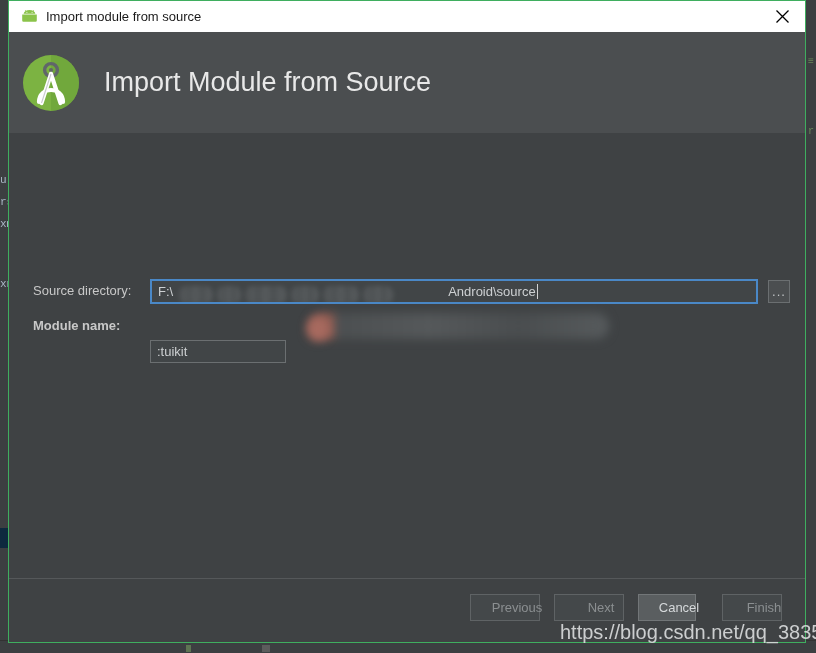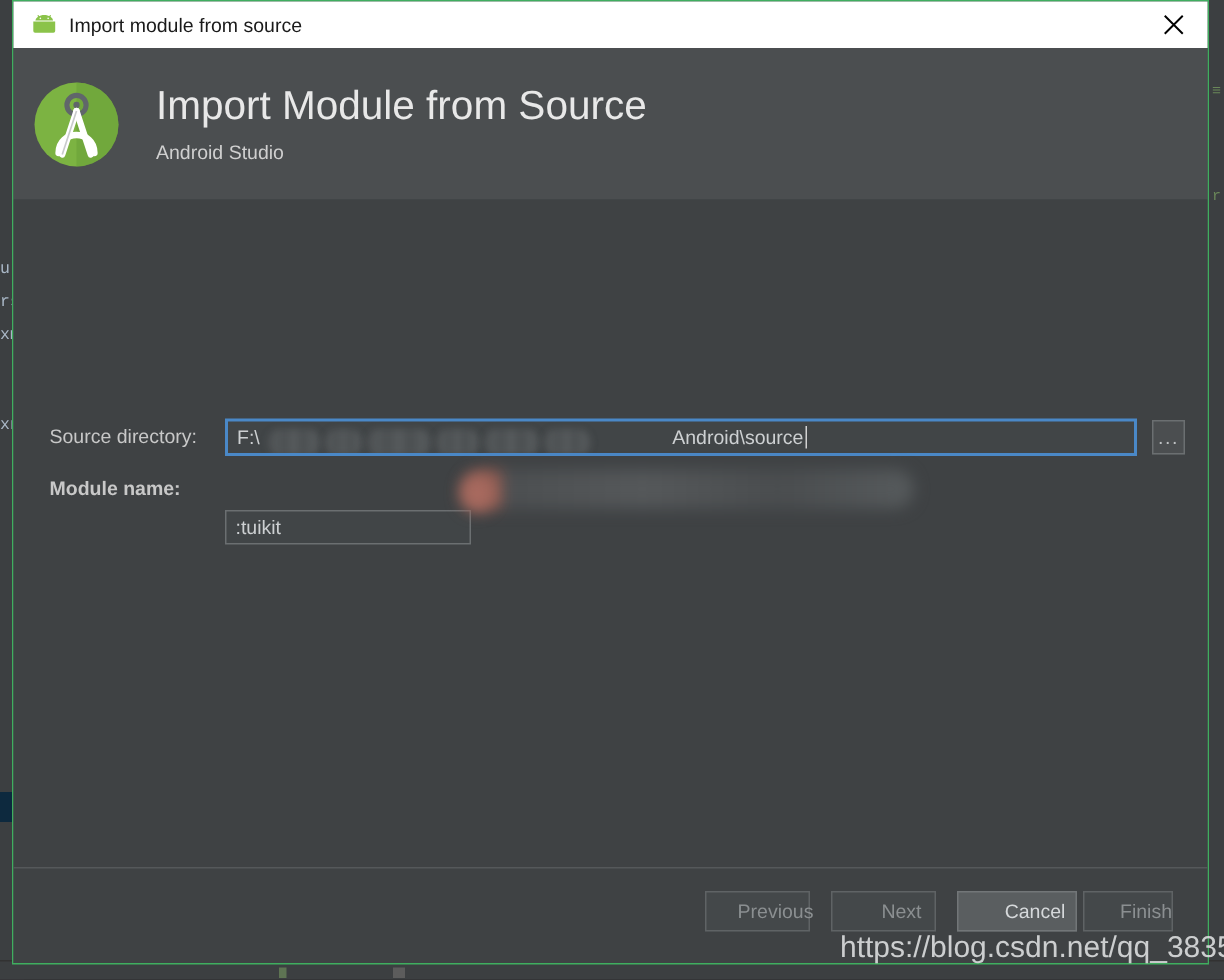--- a/index.html
+++ b/index.html
@@ -332,21 +332,20 @@
         <circle cx="29" cy="16" r="6.4" fill="none" stroke="#60666a" stroke-width="3.4"></circle>
         <circle cx="29" cy="16" r="2.1" fill="#60666a"></circle>
         <path d="M17 48 C17 32 41 32 41 48" fill="none" stroke="#ffffff" stroke-width="4.2" stroke-linecap="round"></path>
         <path d="M29 20 L19.5 49" stroke="#ffffff" stroke-width="4.2" stroke-linecap="round" fill="none"></path>
         <path d="M29 20 L38.5 49" stroke="#ffffff" stroke-width="4.2" stroke-linecap="round" fill="none"></path>
         <path d="M29 20 L19.5 49" stroke="#60666a" stroke-width="1.1" fill="none" opacity=".35"></path>
       </svg>
     </span>
     <div class="banner-titles">
       <div class="banner-title">Import Module from Source</div>
-      <div class="banner-subtitle">Android Studio</div>
     </div>
   </div>
 
   <div class="content">
 
     <div class="form-row" style="left:24px; top:150px;">
       <span class="form-label" style="width:112px;">Source directory:</span>
     </div>
 
     <div class="text-field focused" style="left:141px; top:146px; width:608px; height:25px;">
@@ -362,30 +361,30 @@
       <span style="margin-left:275px;">Android\source</span>
         <span class="caret"></span>
     </div>
 
     <span class="browse-button" style="left:759px; top:147px; width:22px; height:23px;">...</span>
 
     <div class="form-row" style="left:24px; top:185px;font-weight:bold;">
       <span class="form-label" style="width:112px;">Module name:</span>
     </div>
 
-    <div class="text-field plain" style="left:141px; top:182px; width:164px; height:23px;">
+    <div class="text-field plain" style="left:141px; top:182px; width:136px; height:23px;">
       <span>:tuikit</span>
     </div>
 
     <span class="blob-pill" style="left:300px; top:180px; width:300px; height:26px; background:linear-gradient(90deg,#8f5c52 0%,#8f5c52 8%,#4c4f51 9%,#55585a 40%,#4a4d4f 70%,#565a5c 100%);"></span>
     <span class="blob-pill" style="left:298px; top:184px; width:22px; height:24px; border-radius:12px; background:#a86a5f;"></span>
   </div>
 
   <div class="footer">
     <span class="btn" style="left:461px; top:15px; width:70px;">Previous</span>
     <span class="btn" style="left:545px; top:15px; width:70px;">Next</span>
-    <span class="btn enabled" style="left:629px; top:15px; width:80px;">Cancel</span>
+    <span class="btn enabled" style="left:629px; top:15px; width:58px;">Cancel</span>
     <span class="btn" style="left:713px; top:15px; width:60px;">Finish</span>
   </div>
 
 </div>
 
 <div class="watermark">https://blog.csdn.net/qq_38356174</div>
 
 </body></html>

